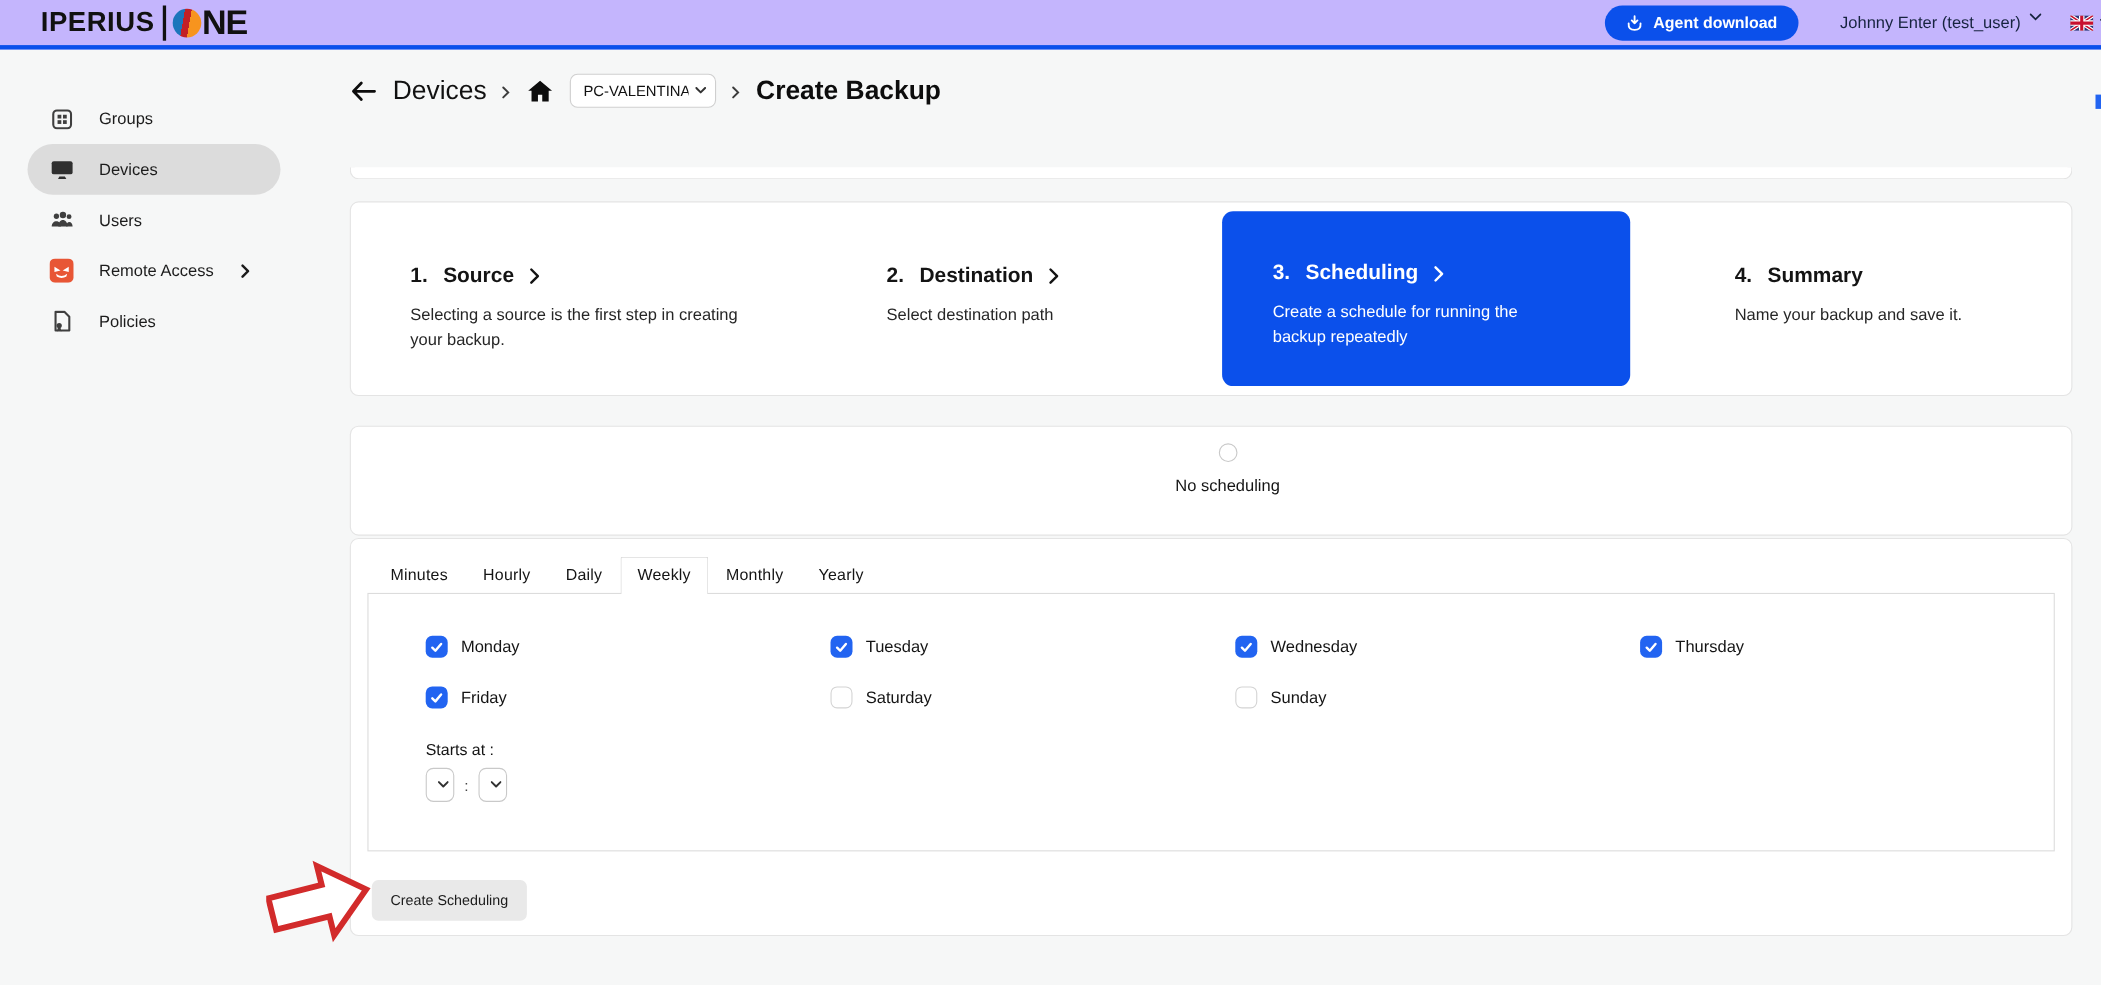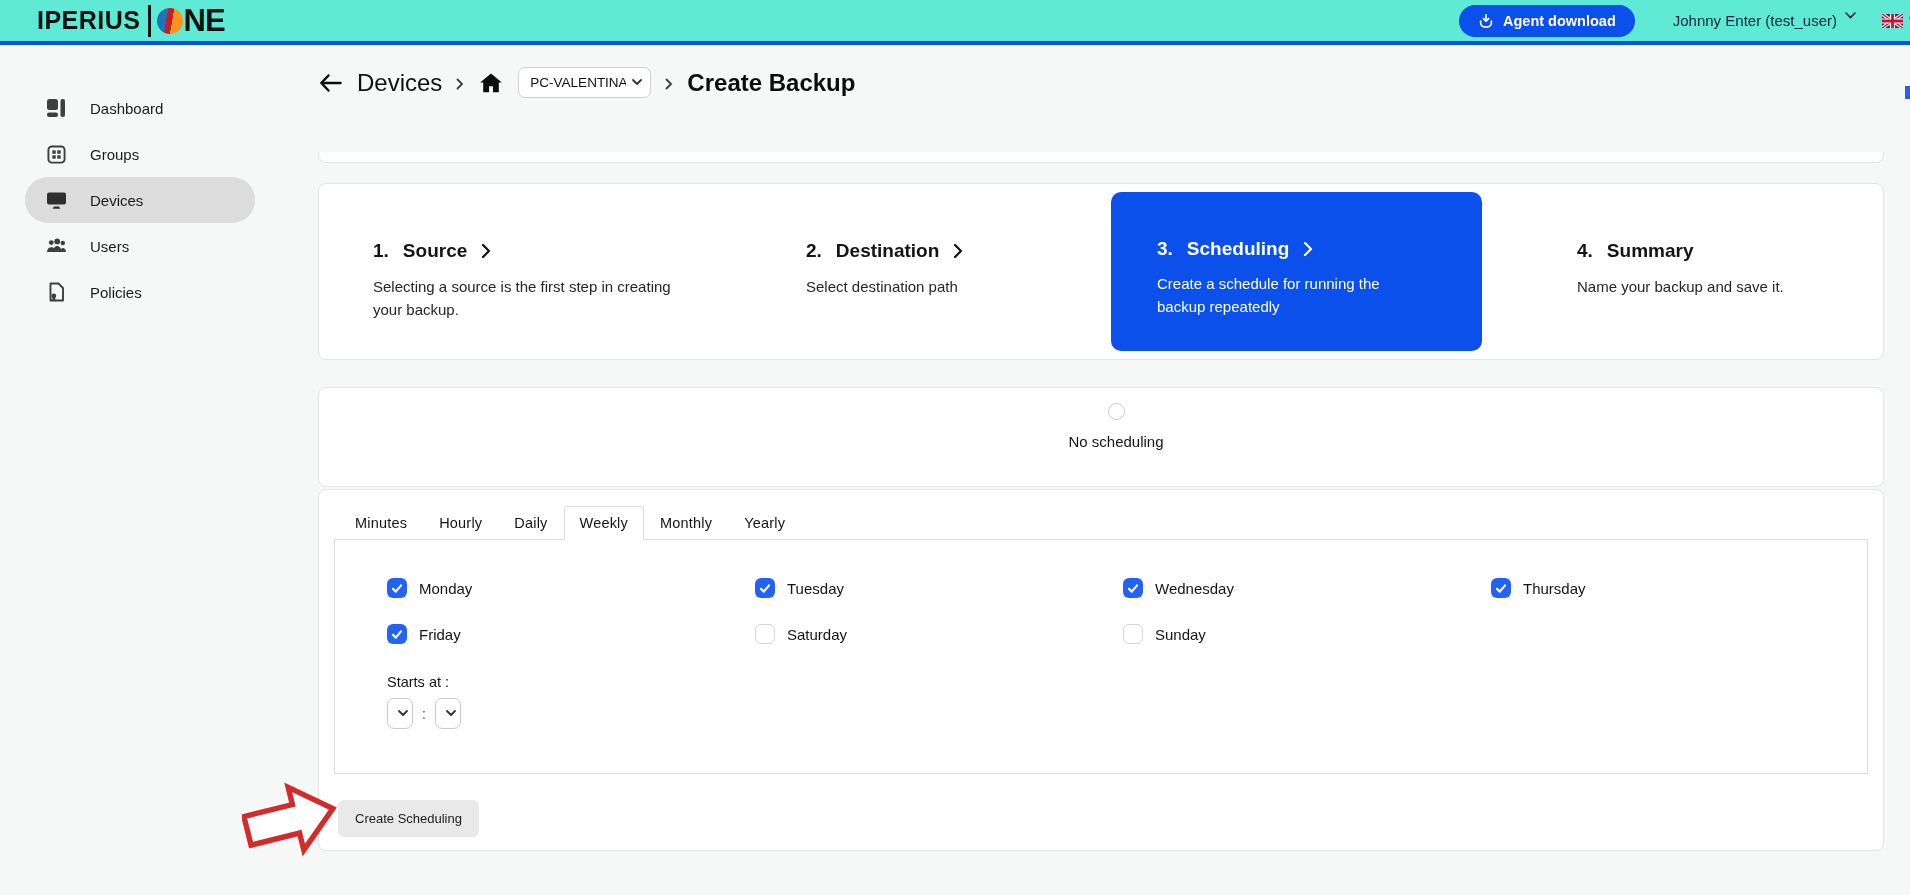--- a/index.html
+++ b/index.html
@@ -4,21 +4,21 @@
 <style>
   * { margin:0; padding:0; box-sizing:border-box; }
   html,body { width:1910px; height:895px; }
   body {
     font-family:"Liberation Sans", sans-serif;
     background:#f6f7f7; color:#1c1c1c; position:relative; overflow:hidden;
   }
   
   .header {
     position:absolute; top:0; left:0; width:1910px; height:45px;
-    background:#5eead4; border-bottom:4px solid #0b50eb;
+    background:#c4b5fd; border-bottom:4px solid #0b50eb;
     display:flex; align-items:center; padding-left:37px; overflow:hidden;
   }
   .logo { display:flex; align-items:center; }
   .logo-left { font-size:25px; font-weight:600; letter-spacing:.5px; color:#111; }
   .logo-bar { width:3px; height:32px; background:#111; margin:0 6px 0 7px; }
   .logo-globe {
     width:26px; height:26px; border-radius:50%;
     background:linear-gradient(100deg,#1b75bb 0 37%,#c22026 37% 57%,#f7941e 57% 100%);
     margin-right:1px;
   }
@@ -163,30 +163,20 @@
     <svg width="11" height="7" viewBox="0 0 11 7">
         <polyline points="1,1 5.5,5.5 10,1" stroke="#16233f" stroke-width="1.6" fill="none" stroke-linecap="round"></polyline>
       </svg>
   </div>
 </div>
 <div class="edge-sliver"></div>
 
 <nav class="sidebar">
   <div class="side-item">
     <span class="icn">
-        <svg width="20" height="20" viewBox="0 0 20 20" fill="#3f3f3f">
-          <rect x="1" y="1" width="11" height="11" rx="2.5"></rect>
-          <rect x="1" y="14.5" width="11" height="4.5" rx="2"></rect>
-          <rect x="14.5" y="1" width="4.5" height="18" rx="2"></rect>
-        </svg>
-      </span>
-    <span>Dashboard</span>
-  </div>
-  <div class="side-item">
-    <span class="icn">
         <svg width="19" height="19" viewBox="0 0 20 20">
           <rect x="1.5" y="1.5" width="17" height="17" rx="3.5" fill="none" stroke="#3f3f3f" stroke-width="2"></rect>
           <rect x="5.6" y="5.6" width="3.6" height="3.6" fill="#3f3f3f"></rect>
           <rect x="10.8" y="5.6" width="3.6" height="3.6" fill="#3f3f3f"></rect>
           <rect x="5.6" y="10.8" width="3.6" height="3.6" fill="#3f3f3f"></rect>
           <rect x="10.8" y="10.8" width="3.6" height="3.6" fill="#3f3f3f"></rect>
         </svg>
       </span>
     <span>Groups</span>
   </div>
@@ -204,20 +194,36 @@
         <svg width="21" height="18" viewBox="0 0 21 18" fill="#3f3f3f">
           <circle cx="5.3" cy="5.6" r="2.4"></circle>
           <circle cx="11.2" cy="4.4" r="2.9"></circle>
           <circle cx="16.8" cy="6" r="2.2"></circle>
           <path d="M1 15c0-3 1.9-4.8 4.3-4.8 1.3 0 2.4.5 3.1 1.4C9.1 13 9.5 14 9.5 15z"></path>
           <path d="M7 15c0-3.8 1.9-6 4.2-6s4.2 2.2 4.2 6z"></path>
           <path d="M14.2 15c0-2.4 1.2-4.1 2.8-4.1s3 1.7 3 4.1z"></path>
         </svg>
       </span>
     <span>Users</span>
+  </div>
+  <div class="side-item">
+    <span class="icn">
+        <svg width="22" height="22" viewBox="0 0 22 22">
+          <rect width="22" height="22" rx="5" fill="#e85635"></rect>
+          <path d="M4.5 7.5 10 10.8 4.5 12.3z" fill="#fff"></path>
+          <path d="M17.5 7.5 12 10.8 17.5 12.3z" fill="#fff"></path>
+          <path d="M6 13.8q5 4 10 0l-.6 2.6q-4.4 2.6-8.8 0z" fill="#fff"></path>
+        </svg>
+      </span>
+    <span>Remote Access</span>
+    <span class="side-chev">
+        <svg width="8" height="13" viewBox="0 0 8 13">
+          <polyline points="1.5,1.5 6.5,6.5 1.5,11.5" stroke="#1c1c1c" stroke-width="2.2" fill="none" stroke-linecap="round" stroke-linejoin="round"></polyline>
+        </svg>
+      </span>
   </div>
   <div class="side-item">
     <span class="icn">
         <svg width="17" height="20" viewBox="0 0 17 20">
           <path d="M2.5 1.5h8l4.5 4.5v12.5H2.5z" fill="none" stroke="#3f3f3f" stroke-width="1.9" stroke-linejoin="round"></path>
           <circle cx="5.8" cy="14" r="2.4" fill="#3f3f3f"></circle>
           <path d="M4.6 15.8 3.8 19.4l2-1.1 2 1.1-.8-3.6z" fill="#3f3f3f"></path>
         </svg>
       </span>
     <span>Policies</span>

